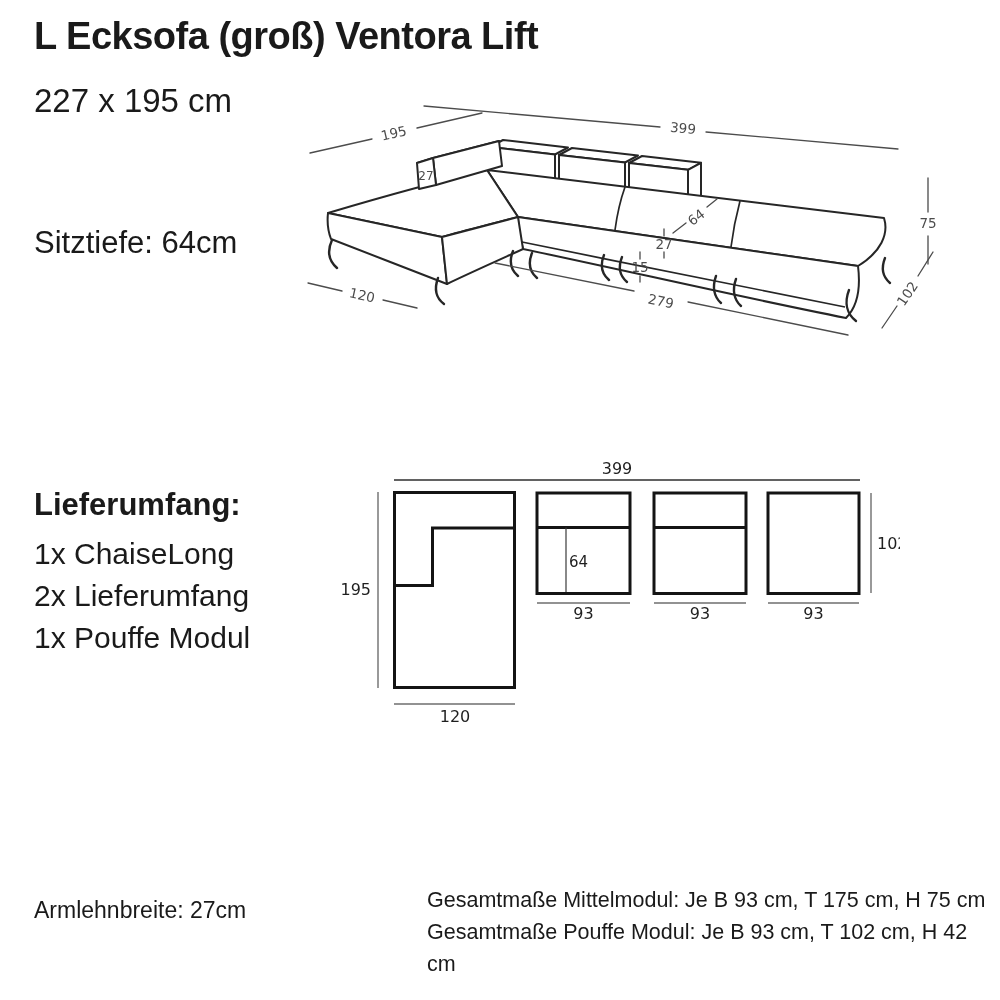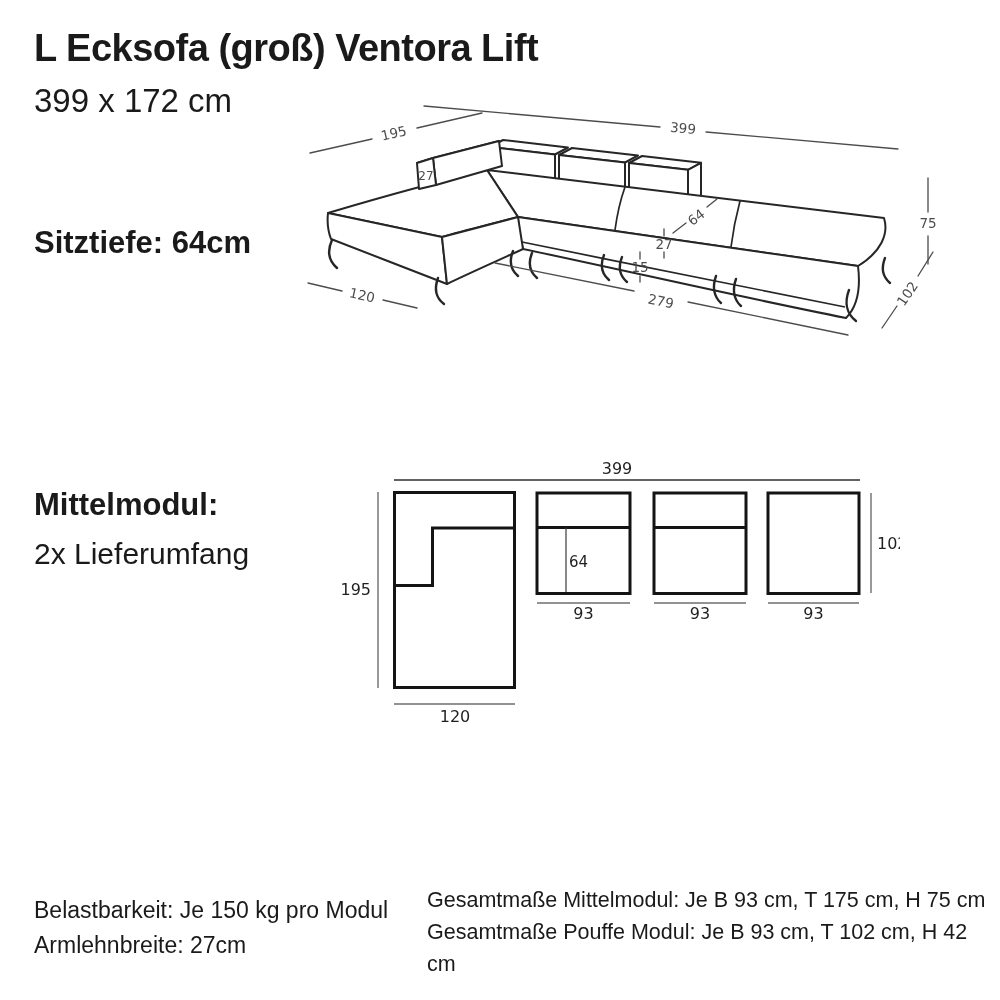--- a/index.html
+++ b/index.html
@@ -2,38 +2,38 @@
 <html><head>
 <meta charset="utf-8">
 <style>
   html,body{margin:0;padding:0;}
   body{
     width:1000px;height:1000px;position:relative;overflow:hidden;
     background:#ffffff;color:#1a1a1a;
     font-family:"Liberation Sans","DejaVu Sans",sans-serif;
   }
   .abs{position:absolute;}
-  .title{left:34px;top:28px;font-size:38px;font-weight:bold;letter-spacing:-0.5px;line-height:1.1;}
+  .title{left:34px;top:16px;font-size:38px;font-weight:bold;letter-spacing:-0.5px;line-height:1.1;}
   .subtitle{left:34px;top:84px;font-size:33px;line-height:1.05;}
-  .seat-info{left:34px;top:219px;font-size:31px;line-height:47px;font-weight:bold;}
+  .seat-info{left:34px;top:219px;font-size:31px;line-height:47px;}
   .scope-heading{left:34px;top:488px;font-size:31px;font-weight:bold;line-height:1.1;}
   .scope-items{left:34px;top:533px;font-size:30px;line-height:42px;}
   .footer-left{left:34px;top:893px;font-size:23px;line-height:35px;}
   .footer-right{left:427px;top:884px;font-size:21.5px;line-height:32px;}
   .iso-svg{left:300px;top:95px;}
   .plan-svg{left:340px;top:455px;}
   svg text{font-family:"DejaVu Sans","Liberation Sans",sans-serif;}
   .iso-dim-label{fill:#4c4c4c;font-size:13.5px;}
   .plan-dim-label{fill:#1f1f1f;font-size:16px;}
 </style>
 </head>
 <body>
 
 <div class="abs title">L Ecksofa (groß) Ventora Lift</div>
-<div class="abs subtitle">399 x 172 cm</div>
+<div class="abs subtitle">227 x 195 cm</div>
 
 <div class="abs seat-info">
   <div>Sitztiefe: 64cm</div>
 </div>
 
 <svg class="abs iso-svg" width="660" height="250" viewBox="300 95 660 250">
 
   <g fill="#ffffff" stroke="#262626" stroke-width="2" stroke-linejoin="round" stroke-linecap="round">
 
     <path d="M490,147 L503,140 L568,147.5 L555,154.5 Z"></path>
@@ -93,23 +93,25 @@
     <text x="696" y="222" transform="rotate(-37 696 217)">64</text>
     <text x="664" y="249">27</text>
     <text x="640" y="272">15</text>
     <text x="928" y="228">75</text>
     <text x="661" y="306" transform="rotate(11.5 661 301)">279</text>
     <text x="908" y="298" transform="rotate(-56 908 294)">102</text>
     <text x="362" y="300" transform="rotate(12.5 362 296)">120</text>
   </g>
 </svg>
 
-<div class="abs scope-heading">Mittelmodul:</div>
+<div class="abs scope-heading">Lieferumfang:</div>
 <div class="abs scope-items">
+  <div>1x ChaiseLong</div>
   <div>2x Lieferumfang</div>
+  <div>1x Pouffe Modul</div>
 </div>
 
 <svg class="abs plan-svg" width="560" height="290" viewBox="340 455 560 290">
 
   <path d="M394,480 L860,480" stroke="#2e2e2e" stroke-width="1.7" fill="none"></path>
 
   <g fill="#ffffff" stroke="#141414" stroke-width="3">
     <rect x="394.5" y="492.5" width="120" height="195"></rect>
     <rect x="537" y="493" width="93" height="100.5"></rect>
     <rect x="654" y="493" width="92" height="100.5"></rect>
@@ -138,20 +140,19 @@
     <text x="455" y="722" text-anchor="middle">120</text>
     <text x="569" y="567" font-size="15">64</text>
     <text x="583.5" y="619" text-anchor="middle">93</text>
     <text x="700" y="619" text-anchor="middle">93</text>
     <text x="813.5" y="619" text-anchor="middle">93</text>
     <text x="877" y="549">102</text>
   </g>
 </svg>
 
 <div class="abs footer-left">
-  <div>Belastbarkeit: Je 150 kg pro Modul</div>
   <div>Armlehnbreite: 27cm</div>
 </div>
 
 <div class="abs footer-right">
   <div>Gesamtmaße Mittelmodul: Je B 93 cm, T 175 cm, H 75 cm</div>
   <div>Gesamtmaße Pouffe Modul: Je B 93 cm, T 102 cm, H 42 cm</div>
 </div>
 
 </body></html>

